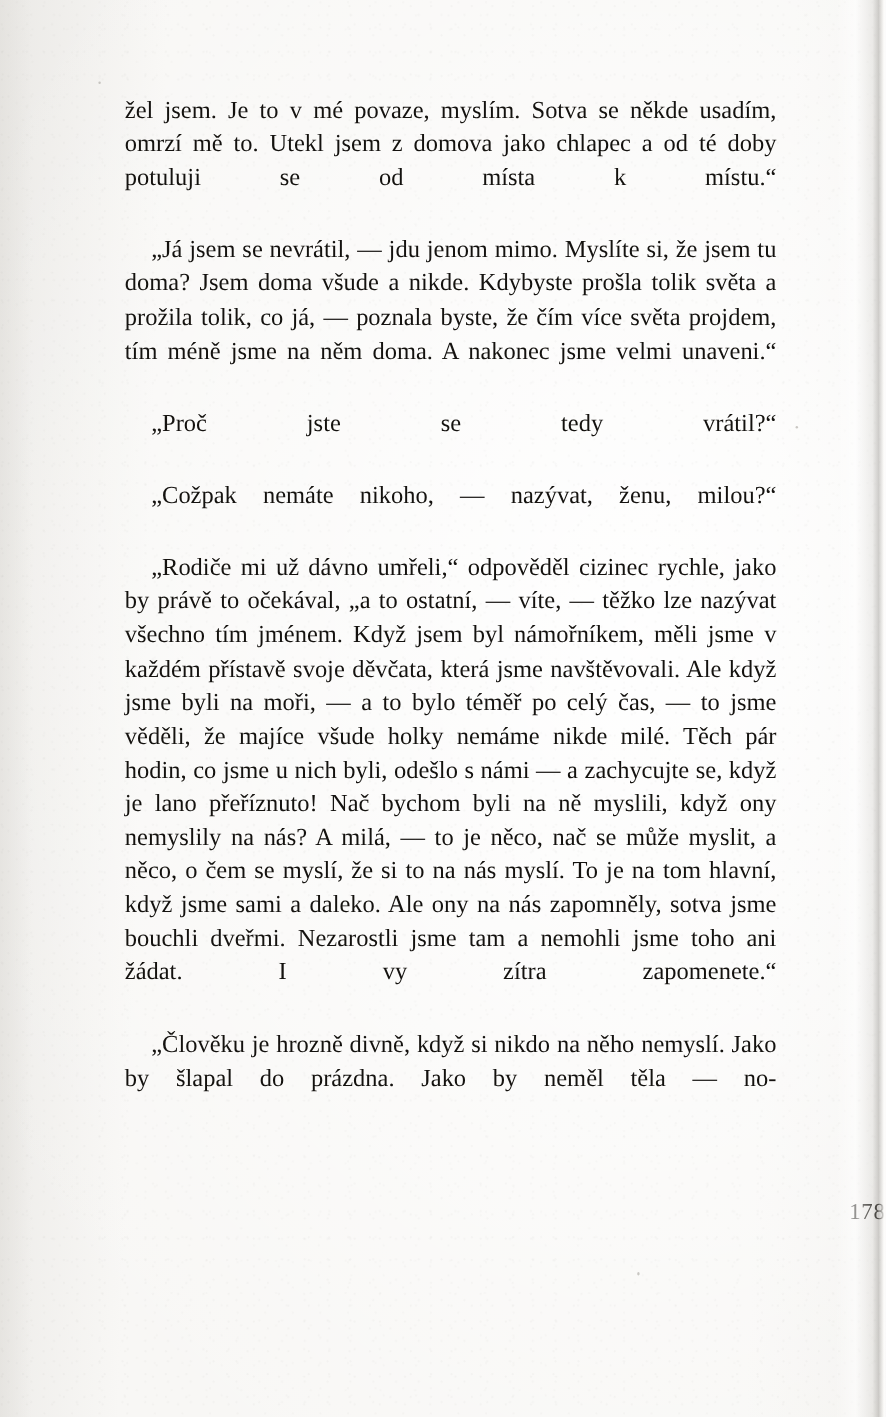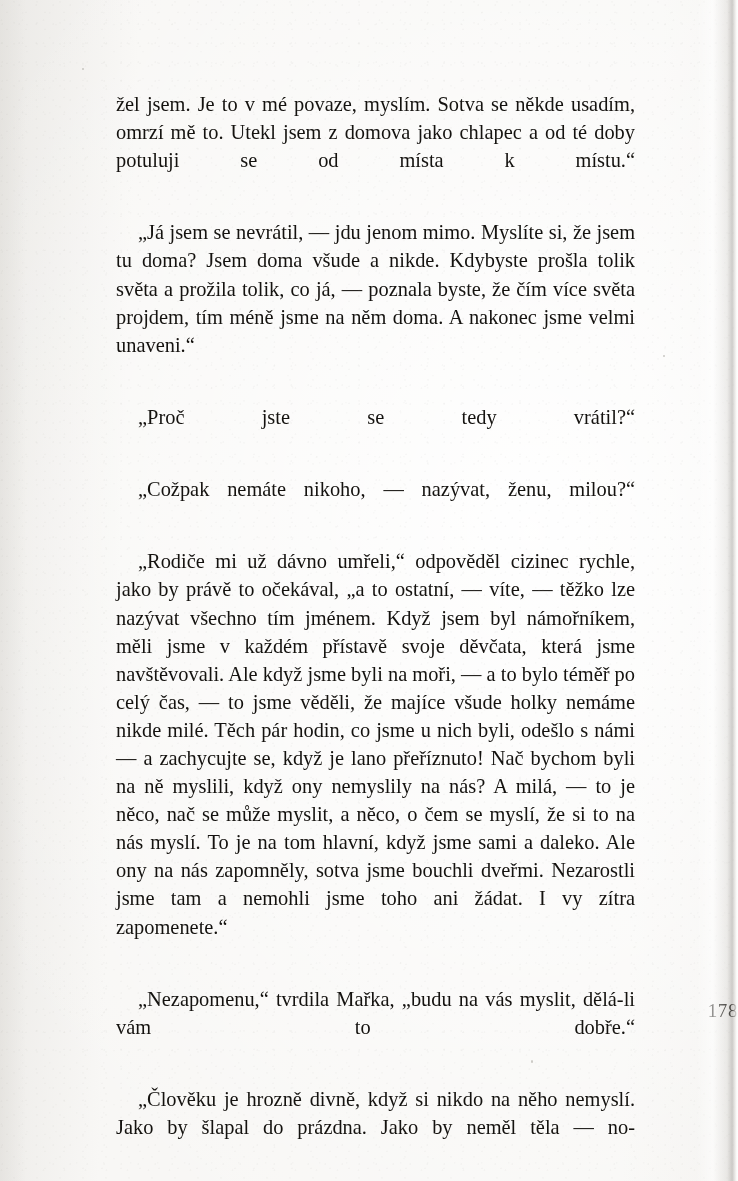--- a/index.html
+++ b/index.html
@@ -71,21 +71,21 @@
     font-family: "Liberation Serif", "DejaVu Serif", serif;
     font-size: 20.4px;
     line-height: 28.1px;
     color: #14120f;
     text-align: justify;
     text-justify: inter-word;
     -webkit-font-smoothing: antialiased;
   }
 
   .body-text p {
-    margin: 16px;
+    margin: 4px;
     text-indent: 22px;
     hyphens: none;
   }
 
   
   .body-text p.cont {
     text-indent: 0;
   }
 
   
@@ -123,21 +123,20 @@
 <div id="page">
 
   <div id="spine-shade"></div>
 
   <div class="body-text">
     <p class="cont">žel jsem. Je to v mé povaze, myslím. Sotva se někde usadím, omrzí mě to. Utekl jsem z domova jako chlapec a od té doby potuluji se od místa k místu.“</p>
     <p>„Já jsem se nevrátil, — jdu jenom mimo. Myslíte si, že jsem tu doma? Jsem doma všude a nikde. Kdybyste prošla tolik světa a prožila tolik, co já, — poznala byste, že čím více světa projdem, tím méně jsme na něm doma. A nakonec jsme velmi unaveni.“</p>
     <p>„Proč jste se tedy vrátil?“</p>
     <p>„Cožpak nemáte nikoho, — nazývat, ženu, milou?“</p>
     <p>„Rodiče mi už dávno umřeli,“ odpověděl cizinec rychle, jako by právě to očekával, „a to ostatní, — víte, — těžko lze nazývat všechno tím jménem. Když jsem byl námořníkem, měli jsme v každém přístavě svoje děvčata, která jsme navštěvovali. Ale když jsme byli na moři, — a to bylo téměř po celý čas, — to jsme věděli, že majíce všude holky nemáme nikde milé. Těch pár hodin, co jsme u nich byli, odešlo s námi — a zachycujte se, když je lano přeříznuto! Nač bychom byli na ně myslili, když ony nemyslily na nás? A milá, — to je něco, nač se může myslit, a něco, o čem se myslí, že si to na nás myslí. To je na tom hlavní, když jsme sami a daleko. Ale ony na nás zapomněly, sotva jsme bouchli dveřmi. Nezarostli jsme tam a nemohli jsme toho ani žádat. I vy zítra zapomenete.“</p>
-    <p>„Nezapomenu,“ tvrdila Mařka, „budu na vás myslit, dělá-li vám to dobře.“</p>
     <p>„Člověku je hrozně divně, když si nikdo na něho nemyslí. Jako by šlapal do prázdna. Jako by neměl těla — no-</p>
   </div>
 
   <div id="page-number">178</div>
 
   <div class="speck" style="left:82px;  top:68px;  width:2px; height:2px;"></div>
   <div class="speck" style="left:531px; top:1060px; width:2px; height:3px;"></div>
 
   <div class="speck" style="left:663px; top:355px; width:2px; height:2px;"></div>
 

